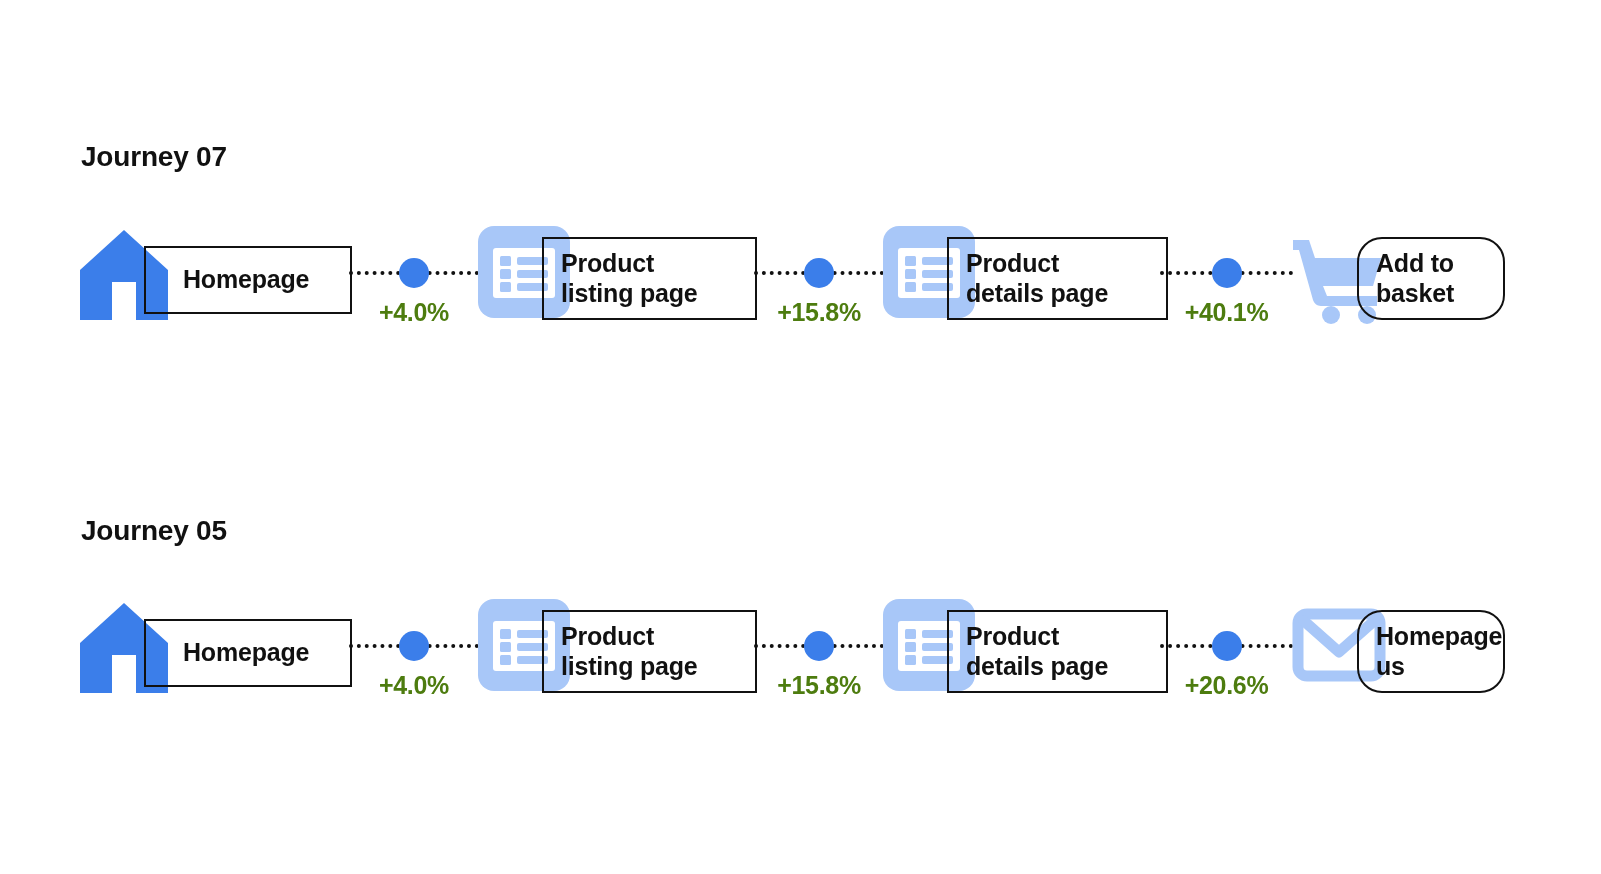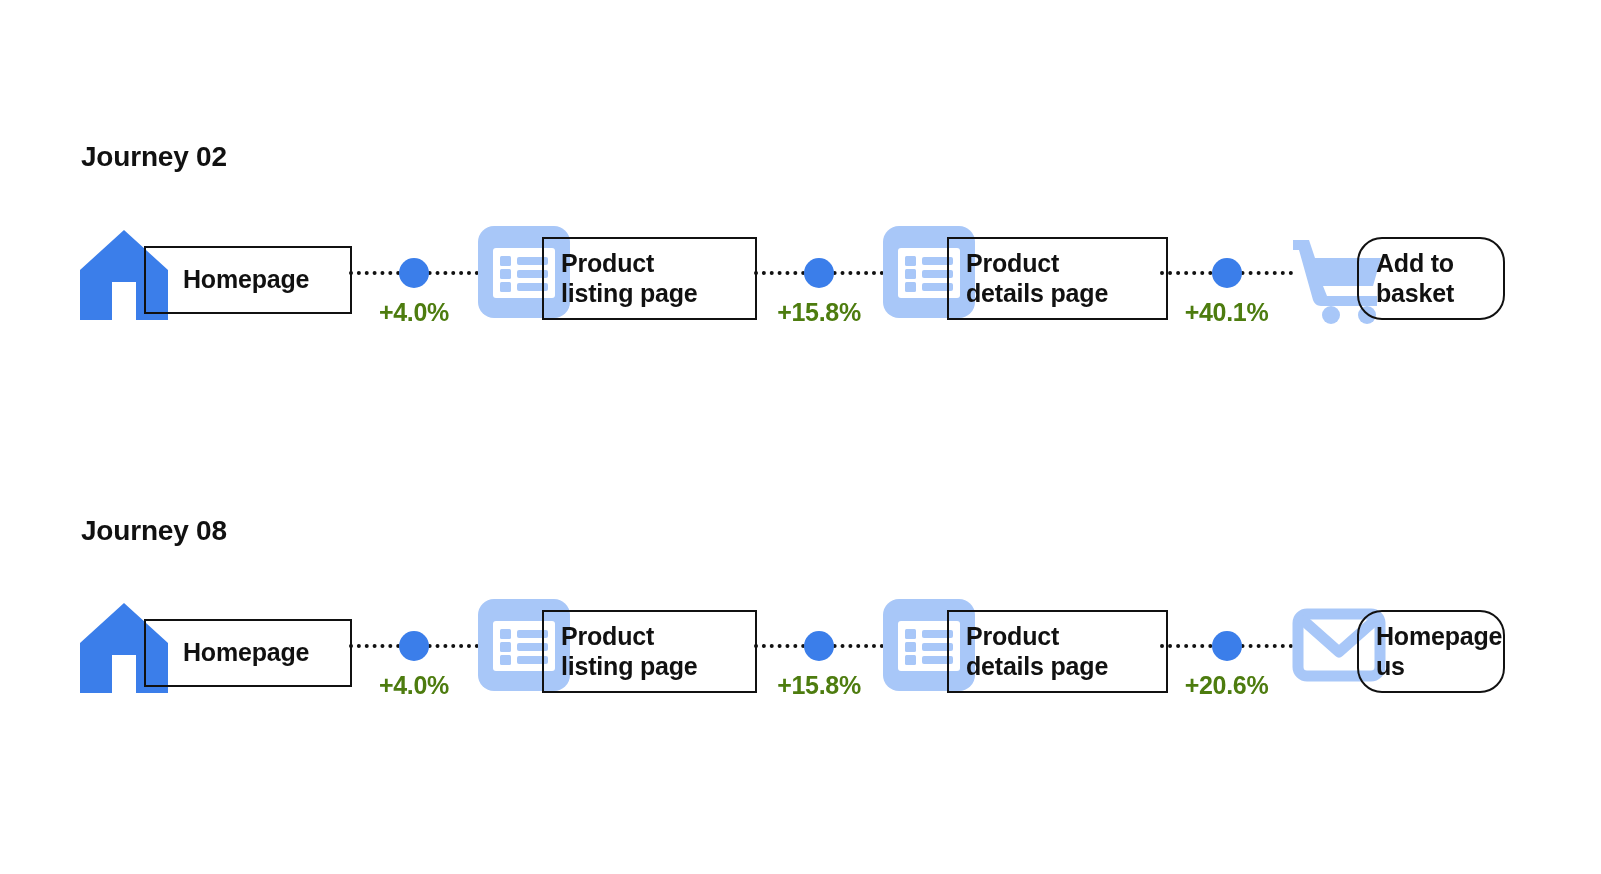--- a/index.html
+++ b/index.html
@@ -129,21 +129,21 @@
   .conn-1 { left: 754px;  width: 130px; }
   .conn-2 { left: 1160px; width: 133px; }
 
   svg { display: block; overflow: visible; }
 </style>
 </head>
 <body>
 
 <div class="canvas">
 
-  <div class="journey-title" id="journey-title-0">Journey 02</div>
+  <div class="journey-title" id="journey-title-0">Journey 07</div>
 
   <div class="journey-row" id="journey-row-0">
 
     <div class="step step-home">
       <div class="step-icon">
         <svg width="96" height="96" viewBox="0 0 96 96">
           <path d="M48 6 L92 46 L92 96 L60 96 L60 58 L36 58 L36 96 L4 96 L4 46 Z" fill="#3B7EEA"></path>
         </svg>
       </div>
       <div class="step-box">
@@ -217,21 +217,21 @@
         </svg>
       </div>
       <div class="step-box two-line">
         <span class="step-label">Add to
 basket</span>
       </div>
     </div>
 
   </div>
 
-  <div class="journey-title" id="journey-title-1">Journey 08</div>
+  <div class="journey-title" id="journey-title-1">Journey 05</div>
 
   <div class="journey-row" id="journey-row-1">
 
     <div class="step step-home">
       <div class="step-icon">
         <svg width="96" height="96" viewBox="0 0 96 96">
           <path d="M48 6 L92 46 L92 96 L60 96 L60 58 L36 58 L36 96 L4 96 L4 46 Z" fill="#3B7EEA"></path>
         </svg>
       </div>
       <div class="step-box">

